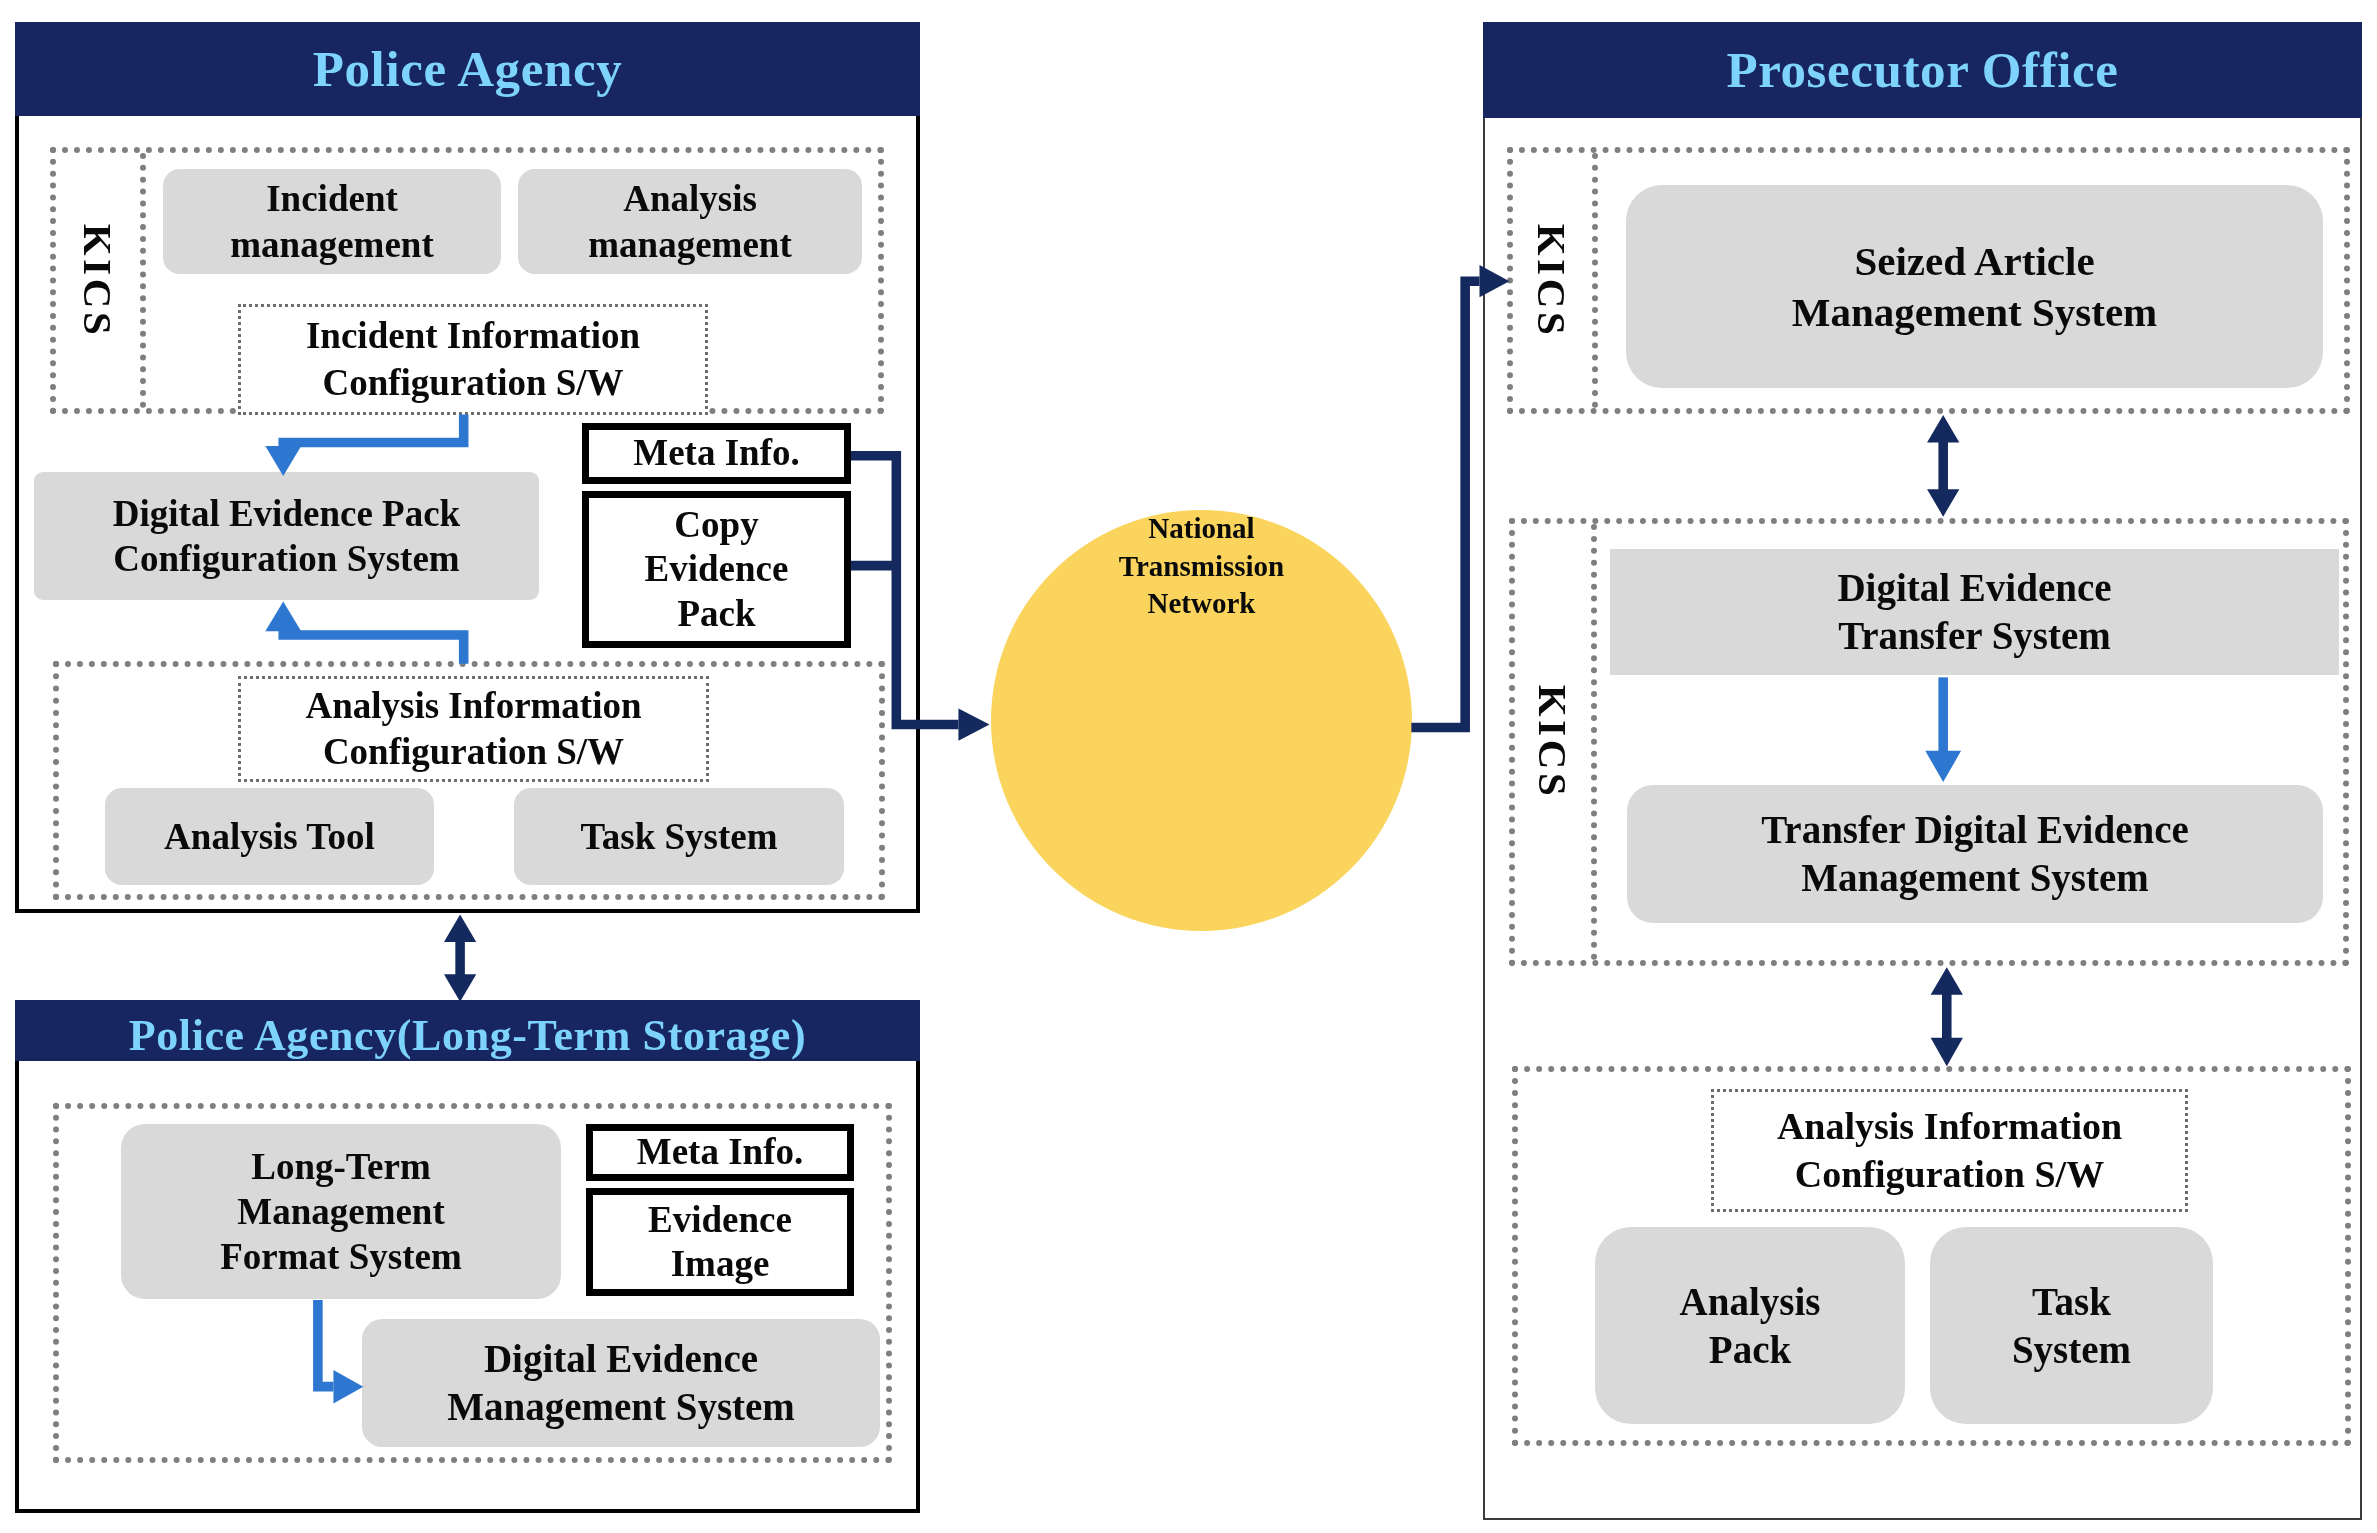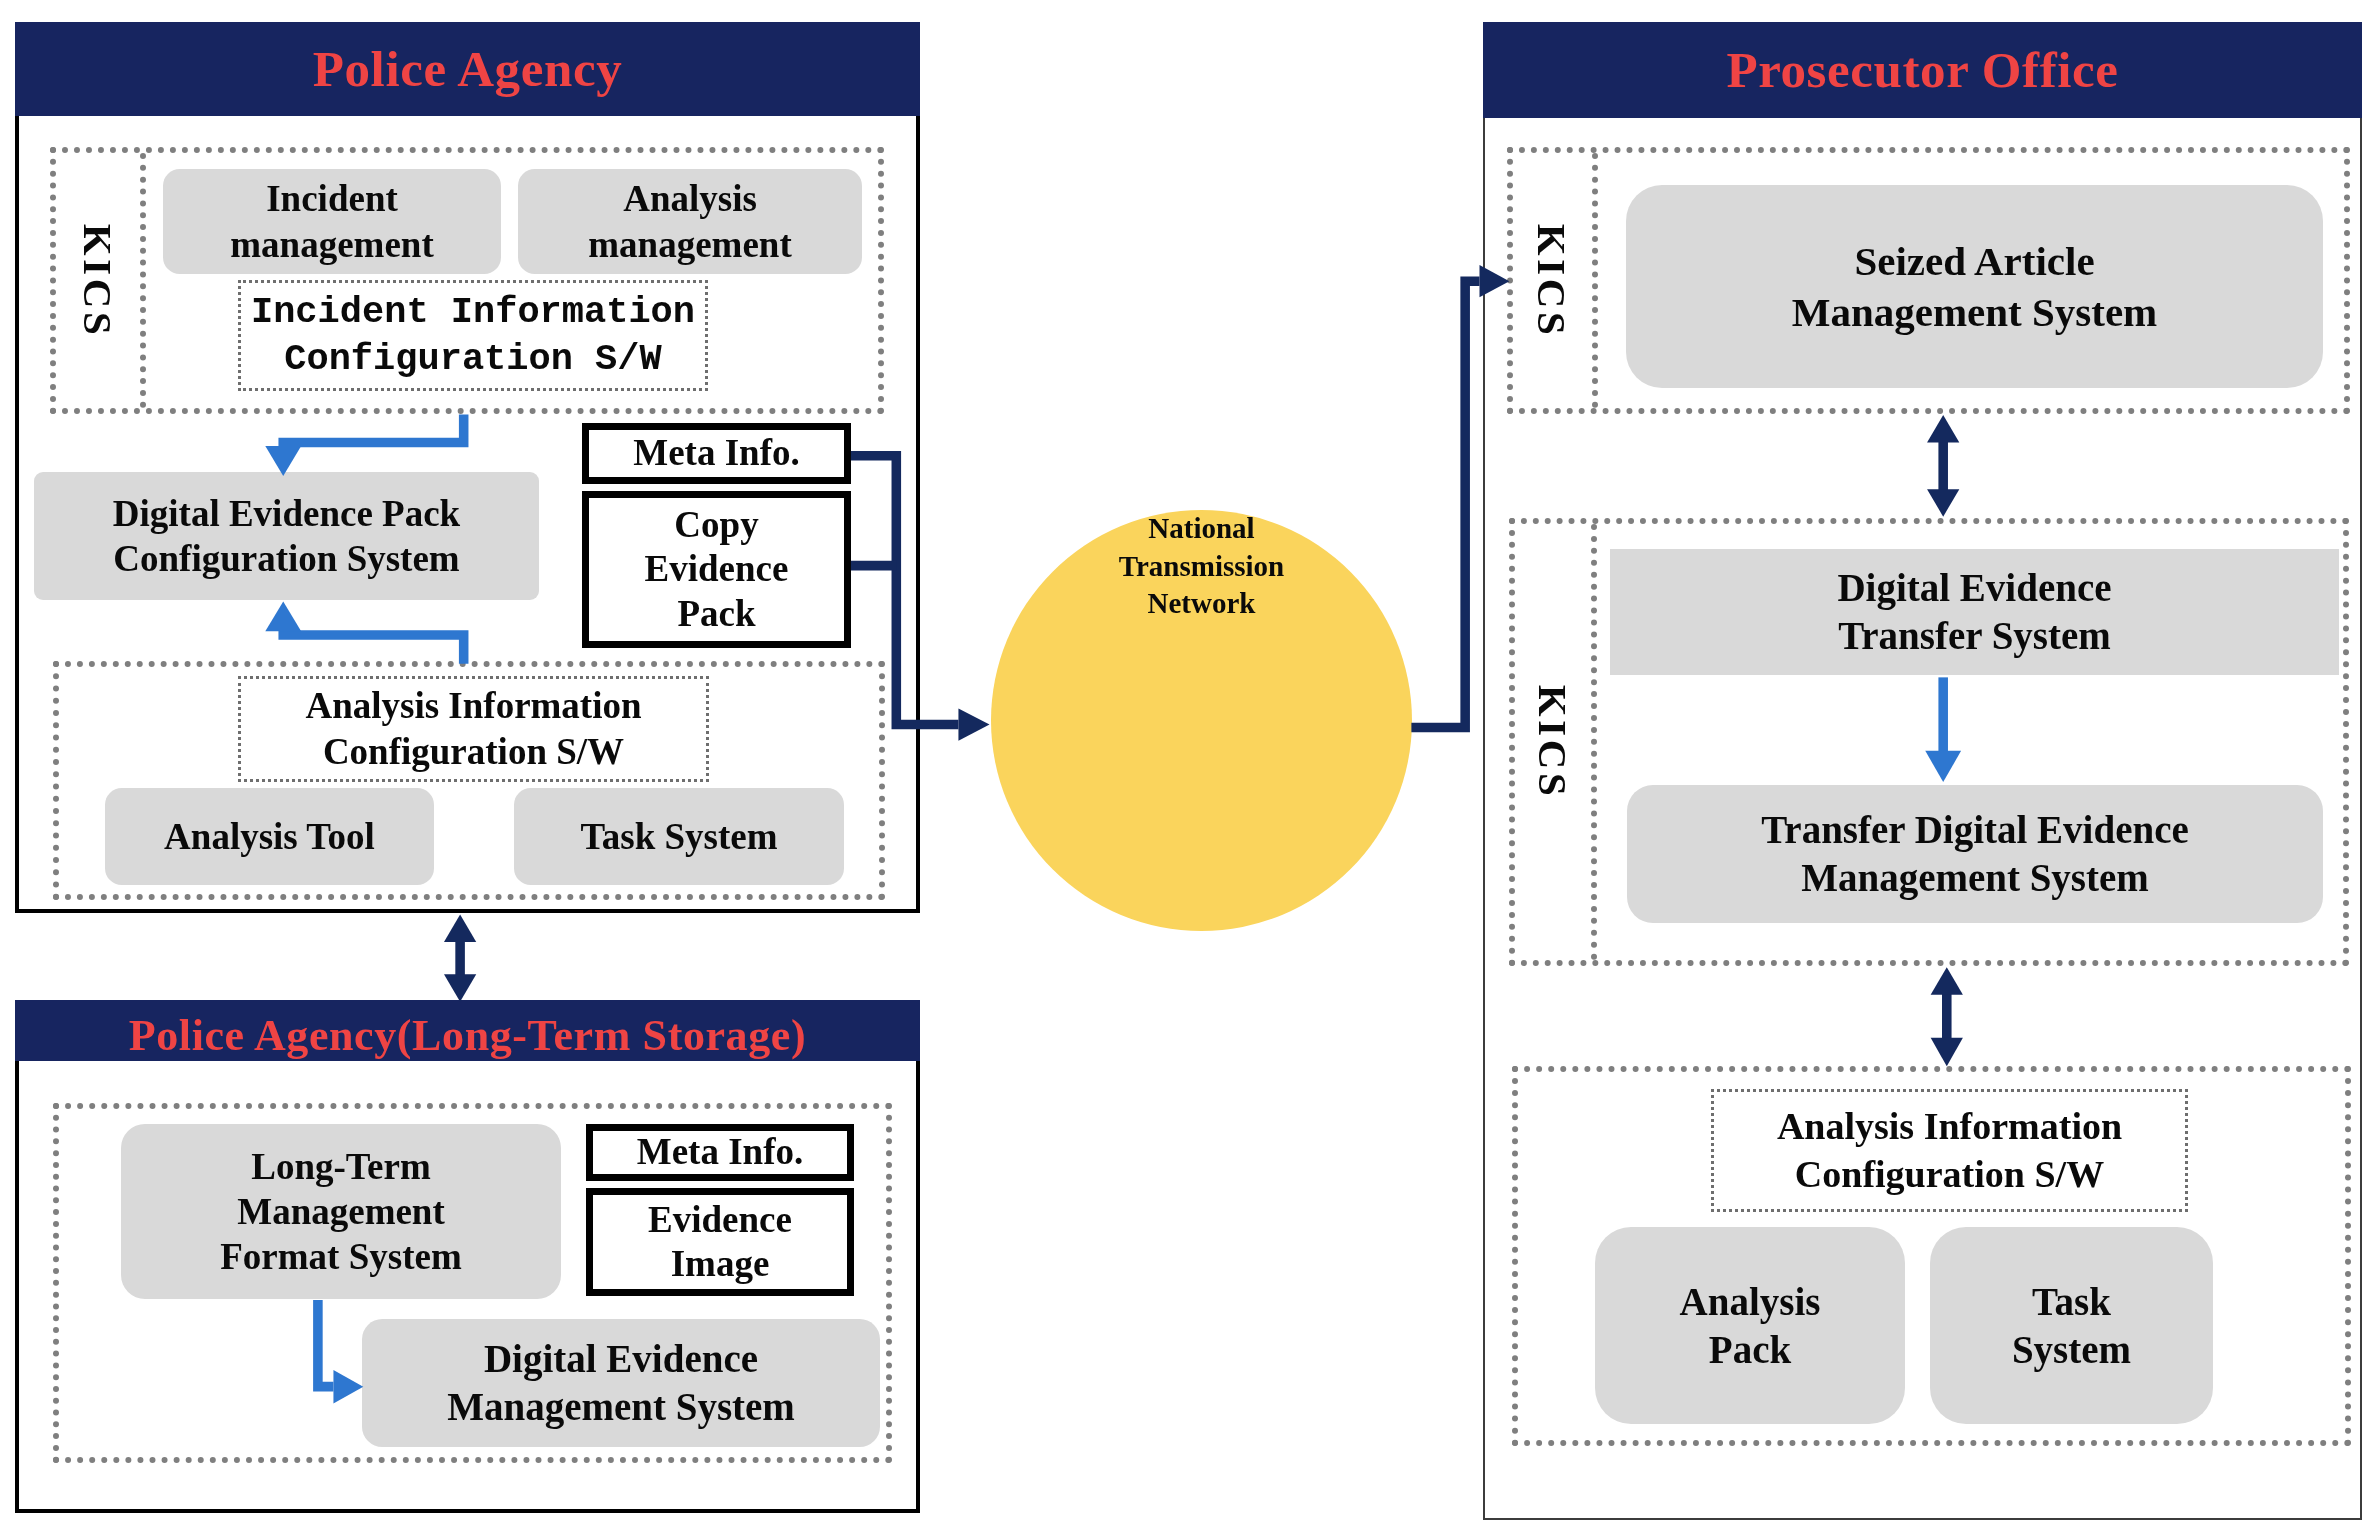--- a/index.html
+++ b/index.html
@@ -13,21 +13,21 @@
   }
   html,body{margin:0;padding:0;background:#fff;}
   .stage{
     position:relative;width:2377px;height:1534px;background:#fff;overflow:hidden;
     font-family:"Liberation Serif","DejaVu Serif",serif;font-weight:700;color:var(--ink);
   }
   .abs{position:absolute;box-sizing:border-box;}
   .panel{border:4.2px solid #000;background:#fff;}
   .panel-thin{border:2.4px solid #3C3C3C;background:#fff;}
   .hdr{
-    background:var(--navy);color:#ef4444;display:flex;align-items:center;justify-content:center;
+    background:var(--navy);color:#7dd3fc;display:flex;align-items:center;justify-content:center;
     text-align:center;font-size:51px;letter-spacing:0.6px;
   }
   .graybox{
     background:var(--gray);display:flex;align-items:center;justify-content:center;
     text-align:center;white-space:pre-line;font-size:37px;line-height:1.22;
   }
   .dotted{border:6px dotted var(--dots);background:transparent;}
   .dotted-sm{
     border:3px dotted #6E6E6E;display:flex;align-items:center;justify-content:center;
     text-align:center;white-space:pre-line;font-size:37px;line-height:1.25;background:#fff;
@@ -64,21 +64,21 @@
     <span class="kics-text">KICS</span>
   </div>
   <div class="abs graybox" style="left:163px;top:169px;width:338px;height:105px;border-radius:16.7px;">
     <span>Incident
 management</span>
   </div>
   <div class="abs graybox" style="left:518px;top:169px;width:344px;height:105px;border-radius:16.7px;">
     <span>Analysis
 management</span>
   </div>
-  <div class="abs dotted-sm" style="left:238px;top:280px;width:470px;height:111px;font-family:Liberation Mono, monospace;">
+  <div class="abs dotted-sm" style="left:238px;top:304px;width:470px;height:111px;">
     <span>Incident Information
 Configuration S/W</span>
   </div>
 
   <div class="abs graybox" style="left:34px;top:472px;width:505px;height:128px;border-radius:9px;">
     <span>Digital Evidence Pack
 Configuration System</span>
   </div>
   <div class="abs blackbox" style="left:582px;top:423px;width:269px;height:61px;">
     <span>Meta Info.</span>

